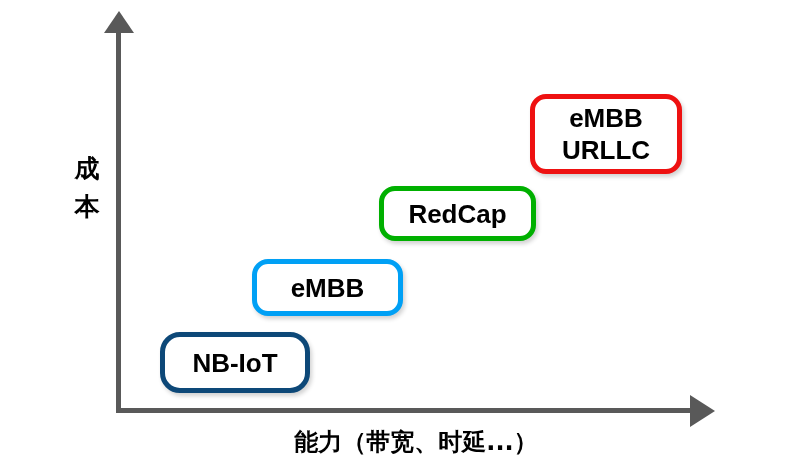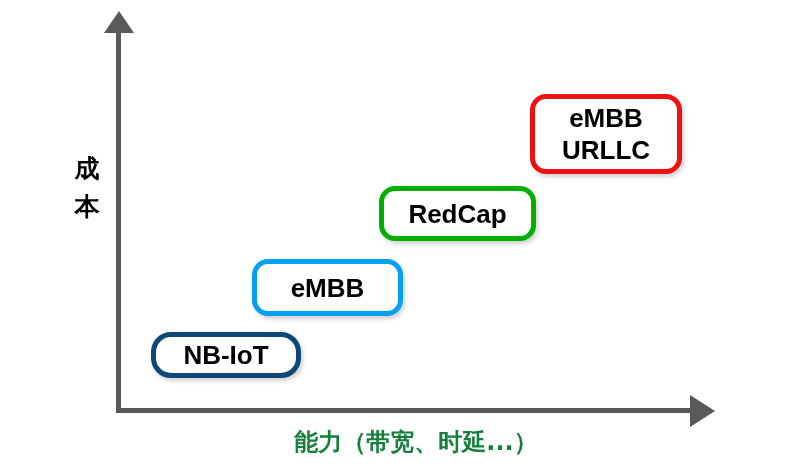--- a/index.html
+++ b/index.html
@@ -72,21 +72,21 @@
     white-space: pre-line;
   }
   .x-axis-label {
     position: absolute;
     left: 236px;
     top: 426px;
     width: 360px;
     text-align: center;
     font-size: 24px;
     font-weight: 700;
-    color: #15803d;
+    color: #000000;
     font-family: "DejaVu Sans", sans-serif;
   }
 
   
   .step-box {
     position: absolute;
     box-sizing: border-box;
     background: #ffffff;
     border-style: solid;
     display: flex;
@@ -112,21 +112,21 @@
   <div class="axis-arrow-up"></div>
 
   <div class="axis-line-h"></div>
   <div class="axis-arrow-right"></div>
 
   <div class="y-axis-label">成
 本</div>
   <div class="x-axis-label">能力（带宽、时延...）</div>
 
   <div id="boxes-layer">
-      <div class="step-box" style="left: 122px; top: 332px; width: 150px; height: 46px; border-width: 5px; border-color: rgb(13, 72, 120); border-radius: 20px; background: rgb(255, 255, 255);">
+      <div class="step-box" style="left: 131px; top: 332px; width: 150px; height: 61px; border-width: 5px; border-color: rgb(13, 72, 120); border-radius: 20px; background: rgb(255, 255, 255);">
         <span class="step-label" style="font-size: 26px; line-height: 32px;">NB-IoT</span>
       </div>
       <div class="step-box" style="left: 223px; top: 259px; width: 151px; height: 57px; border-width: 5px; border-color: rgb(0, 160, 245); border-radius: 16px; background: rgb(255, 255, 255);">
         <span class="step-label" style="font-size: 26px; line-height: 32px;">eMBB</span>
       </div>
       <div class="step-box" style="left: 350px; top: 186px; width: 157px; height: 55px; border-width: 5px; border-color: rgb(0, 176, 0); border-radius: 16px; background: rgb(255, 255, 255);">
         <span class="step-label" style="font-size: 26px; line-height: 32px;">RedCap</span>
       </div>
       <div class="step-box" style="left: 501px; top: 94px; width: 152px; height: 80px; border-width: 5px; border-color: rgb(238, 17, 17); border-radius: 16px; background: rgb(255, 255, 255);">
         <span class="step-label" style="font-size: 26px; line-height: 32px;">eMBB

